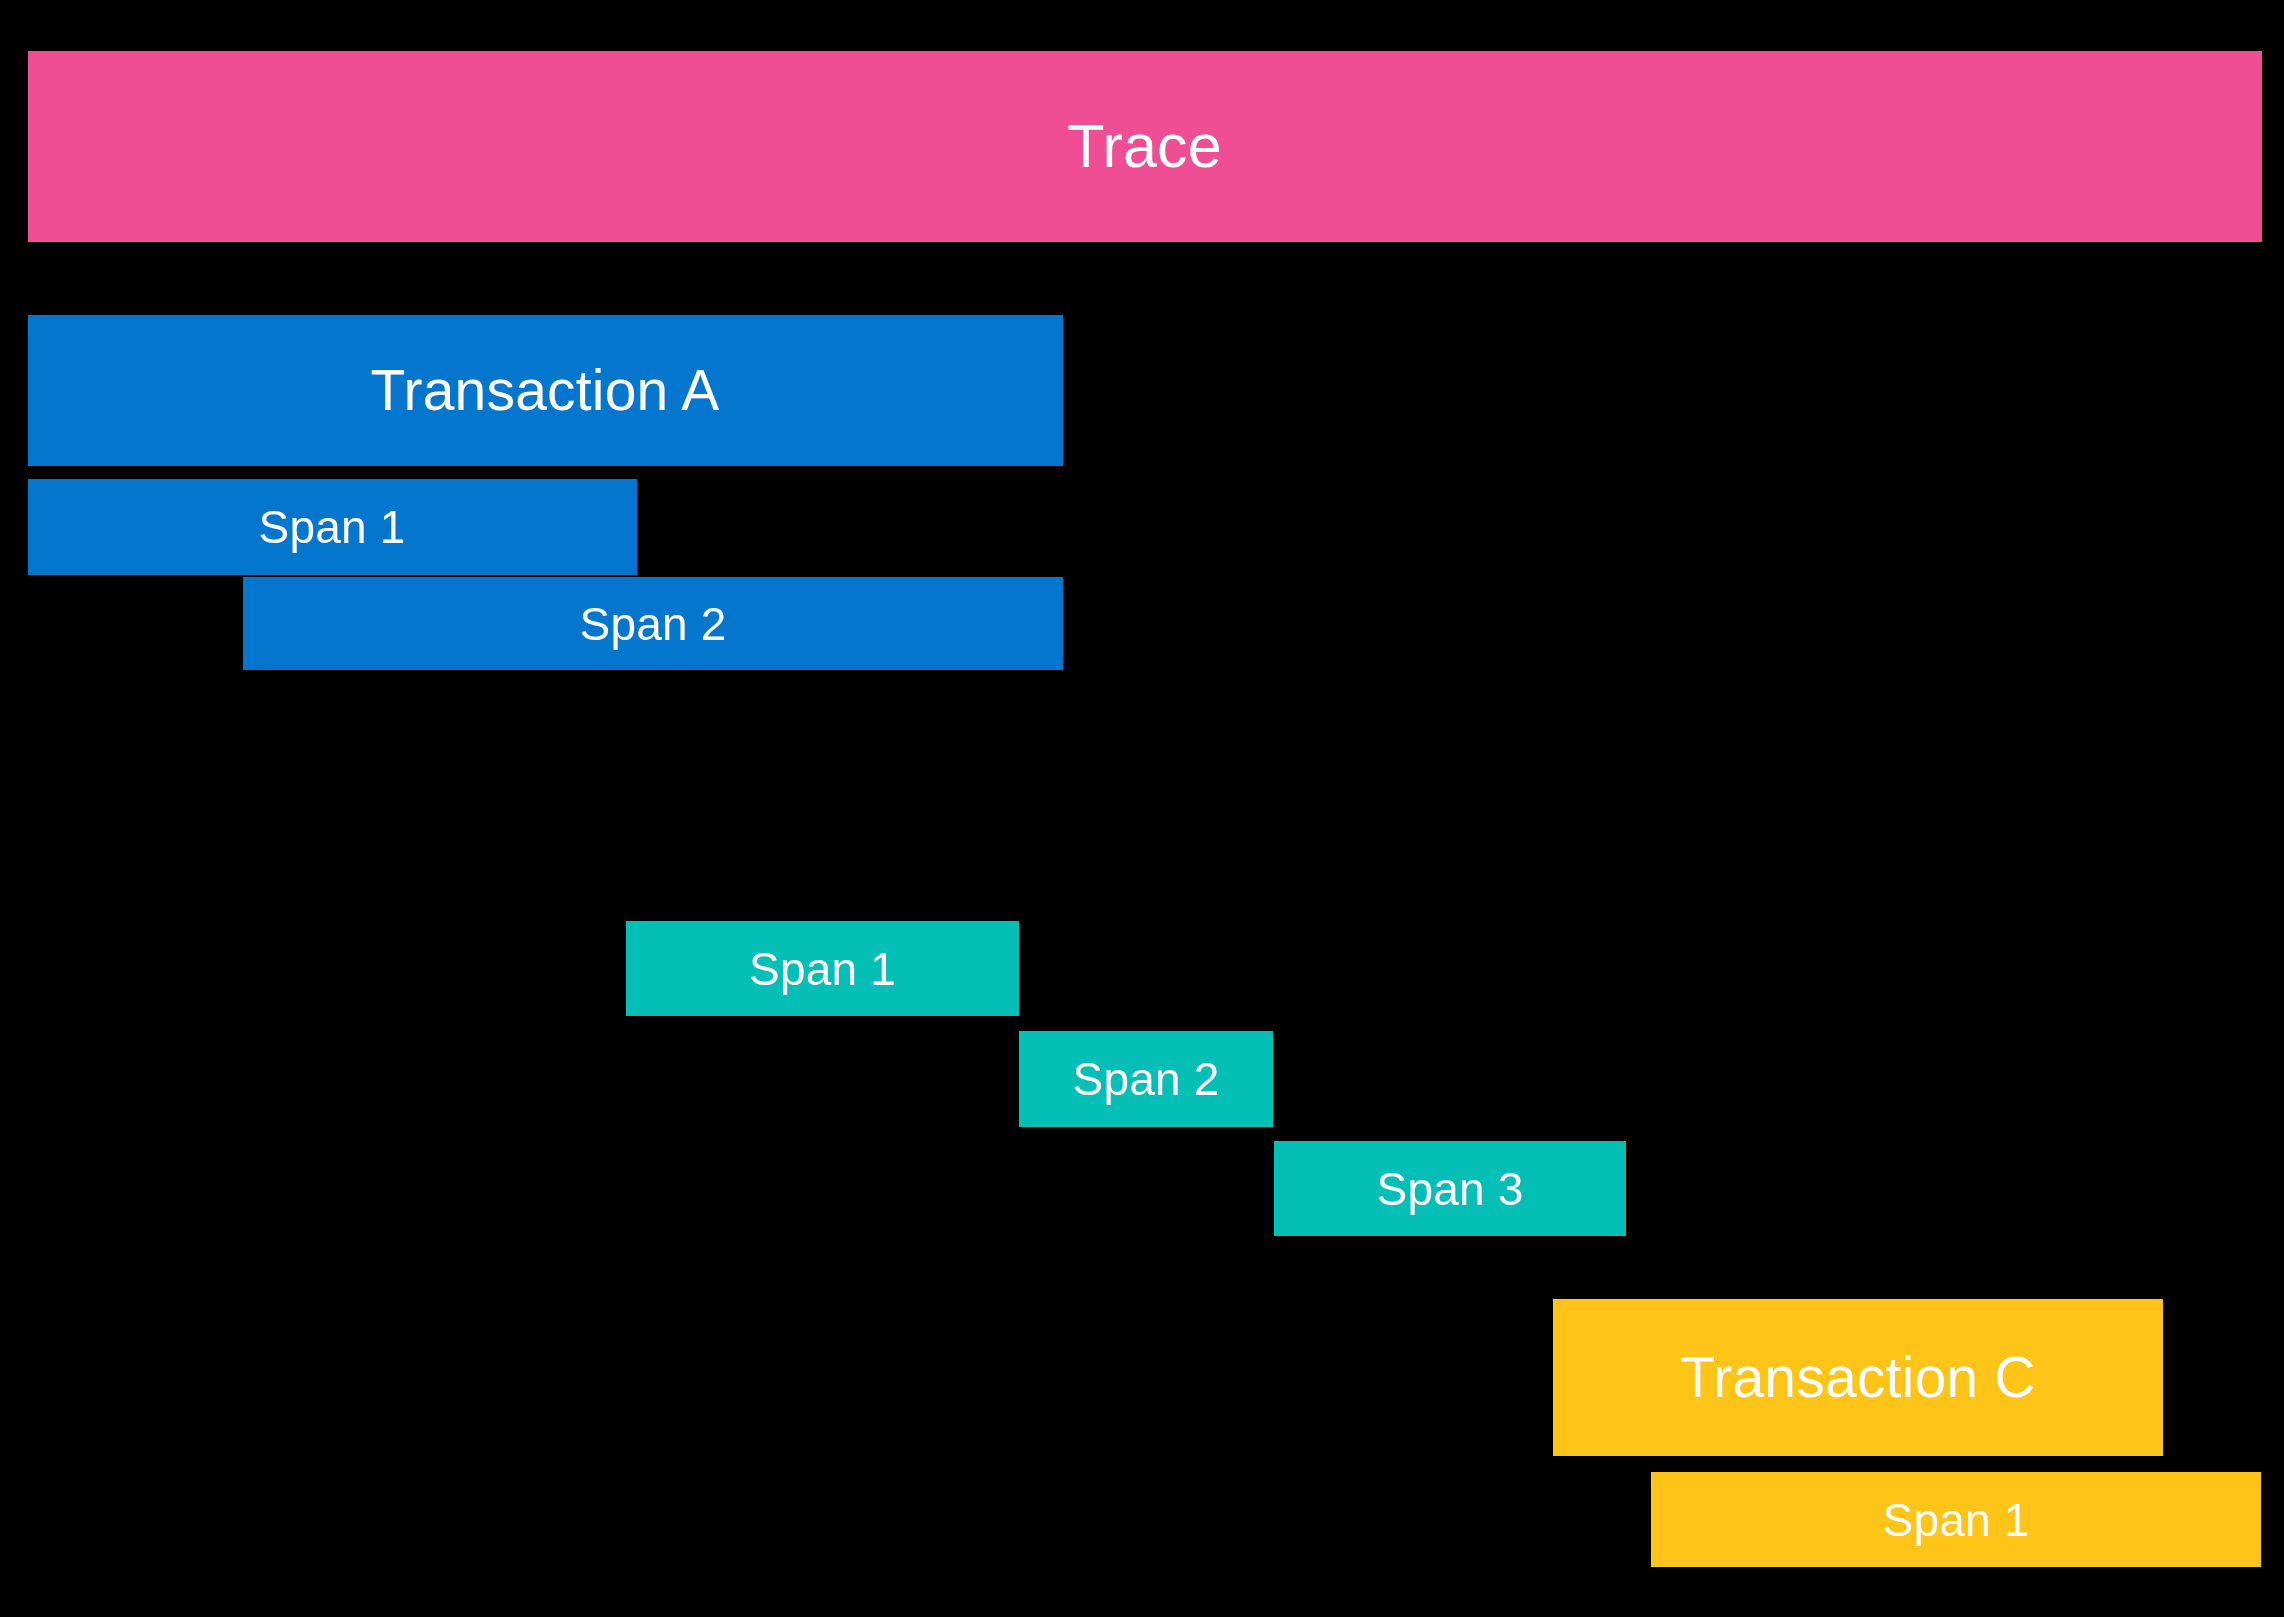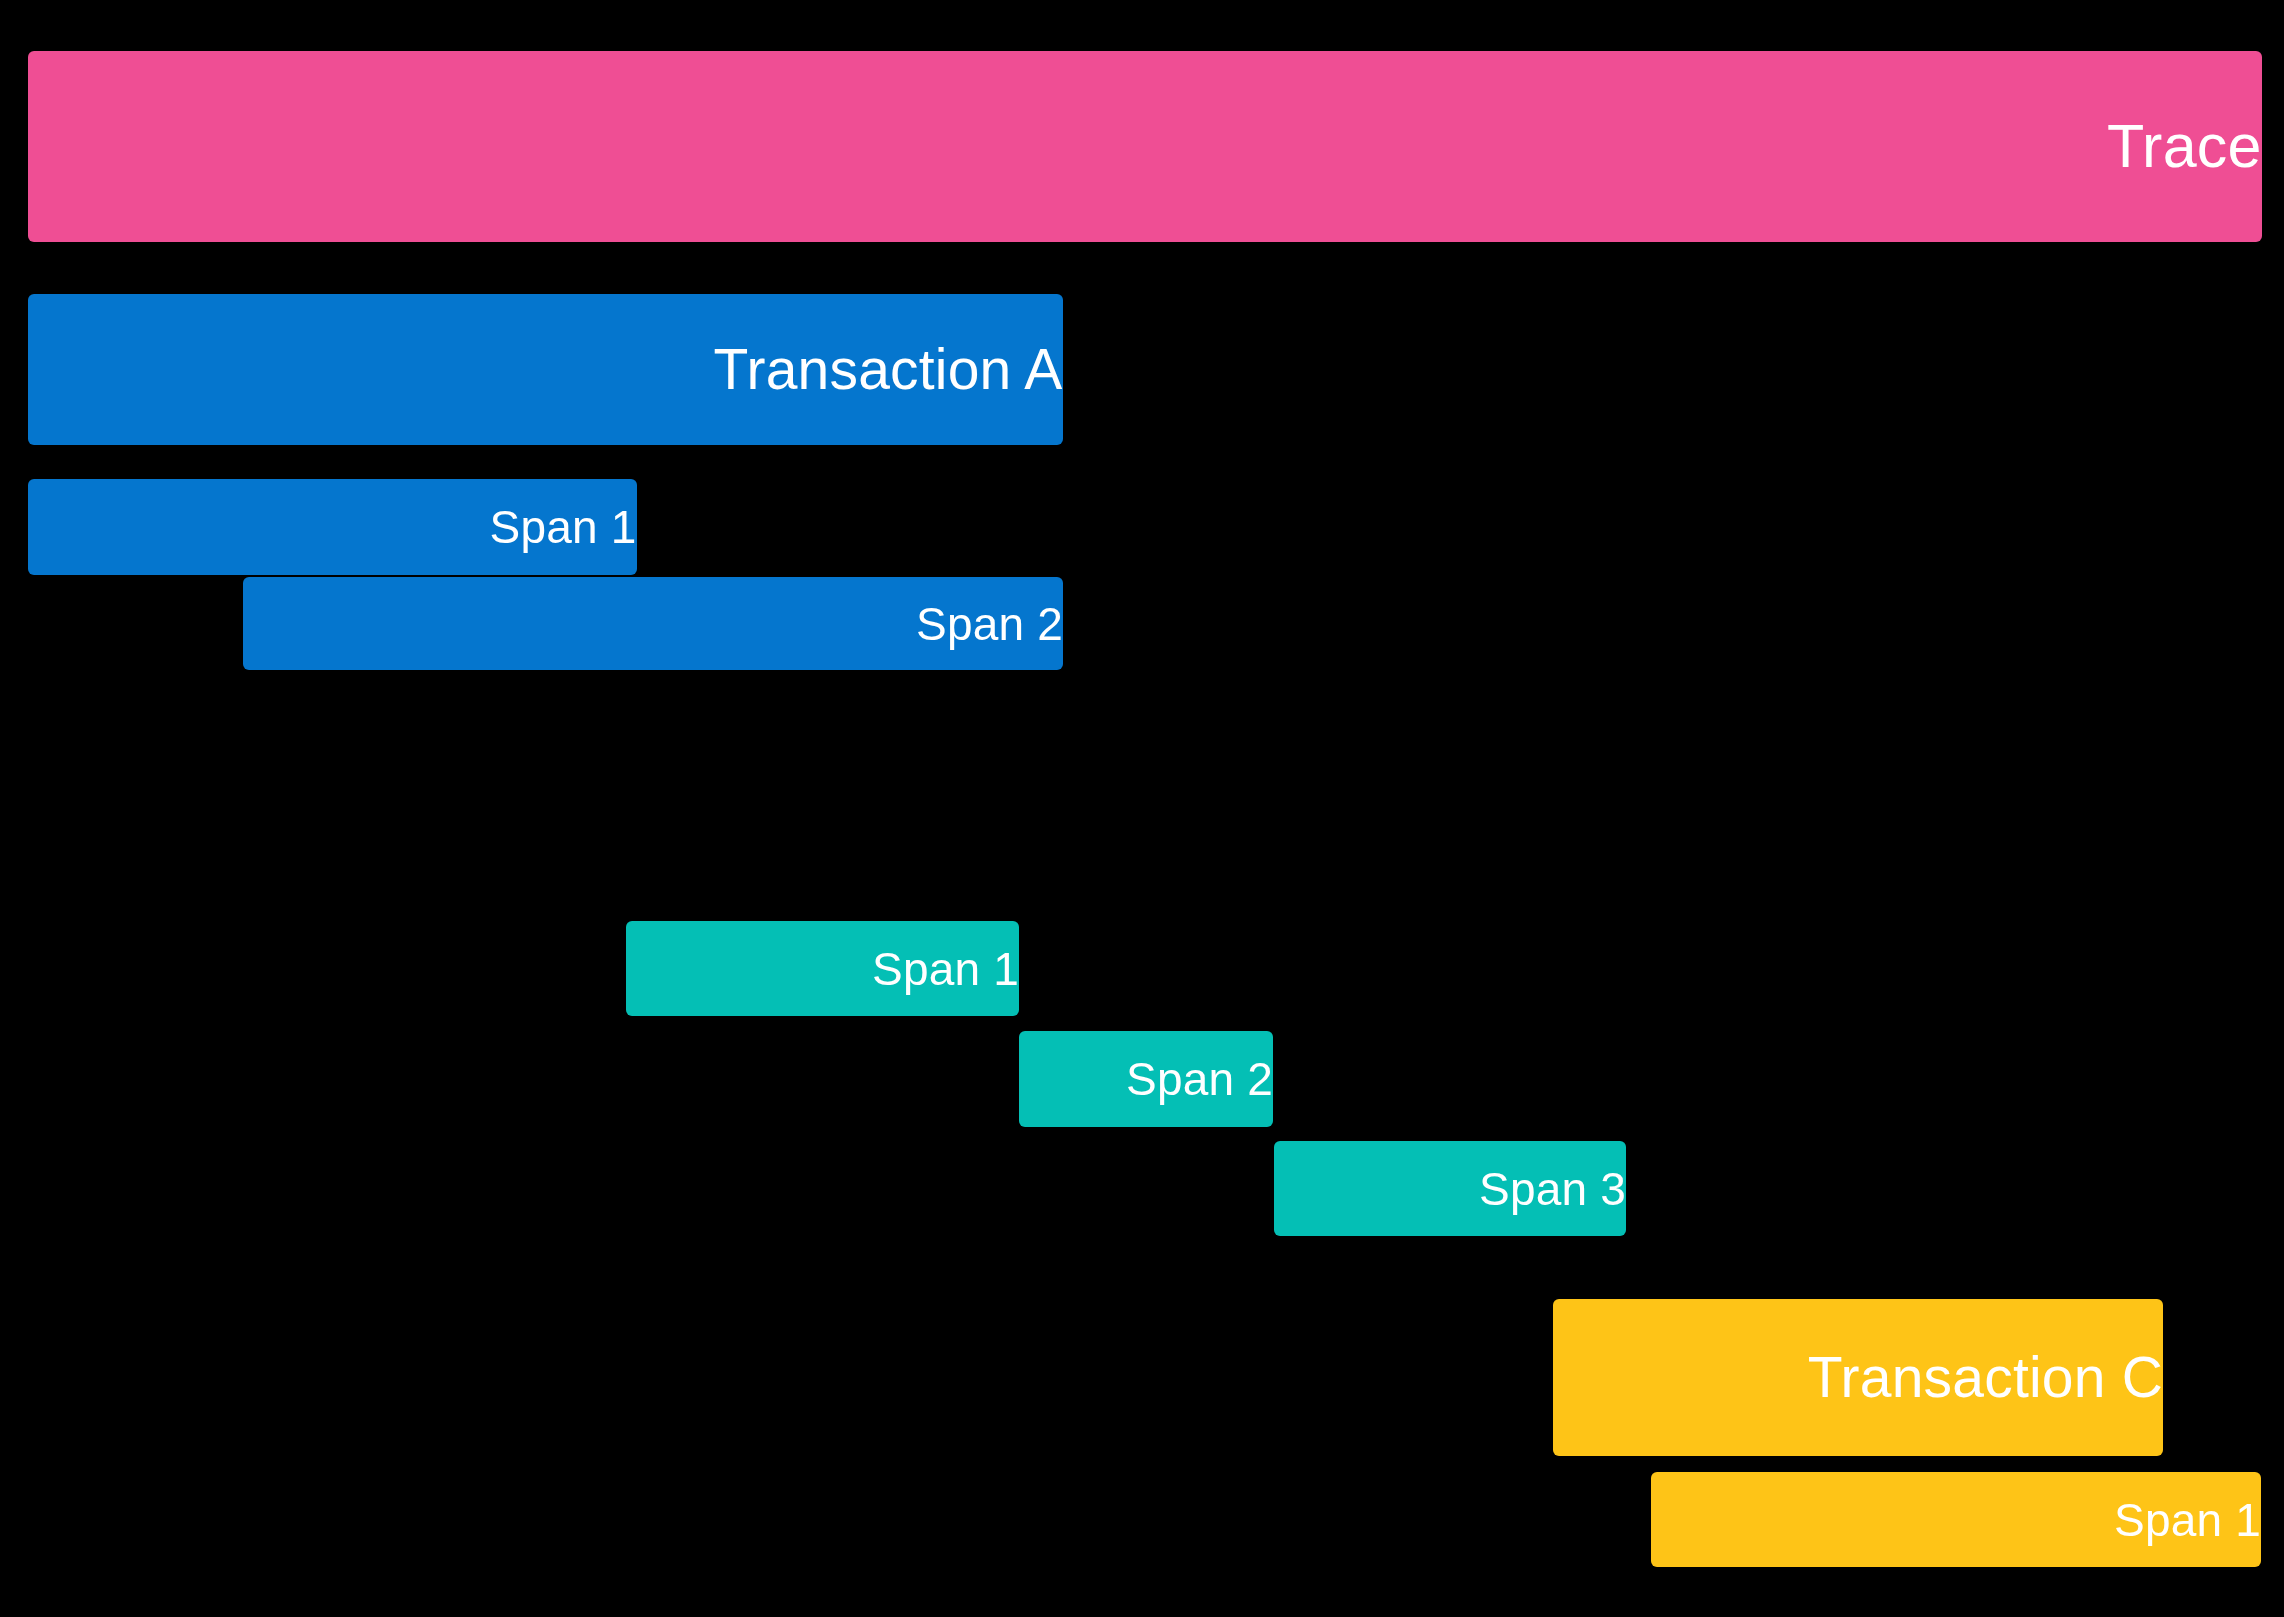--- a/index.html
+++ b/index.html
@@ -16,46 +16,45 @@
   #canvas {
     position: relative;
     width: 2284px;
     height: 1618px;
     background: #000000;
   }
   .bar {
     position: absolute;
     display: flex;
     align-items: center;
-    justify-content: flex-end;
+    justify-content: center;
     color: #ffffff;
     box-sizing: border-box;
     line-height: 1;
     white-space: nowrap;
     overflow: hidden;
-    border-radius: 6px;
   }
   .bar-label {
     color: #ffffff;
     font-weight: 400;
     letter-spacing: 0.2px;
     text-align: center;
   }
   .lvl-trace   { font-size: 61px; }
   .lvl-txn     { font-size: 57px; }
   .lvl-span    { font-size: 46px; }
 </style>
 </head>
 <body>
 
 <div id="canvas" style="background: rgb(0, 0, 0);">
     <div class="bar" style="left: 27.6px; top: 51px; width: 2234px; height: 191px; background: rgb(239, 78, 148);">
       <span class="bar-label lvl-trace">Trace</span>
     </div>
-    <div class="bar" style="left: 27.6px; top: 294px; width: 1035px; height: 151px; background: rgb(5, 118, 206);">
+    <div class="bar" style="left: 27.6px; top: 315px; width: 1035px; height: 151px; background: rgb(5, 118, 206);">
       <span class="bar-label lvl-txn">Transaction A</span>
     </div>
     <div class="bar" style="left: 27.6px; top: 479px; width: 609px; height: 96px; background: rgb(5, 118, 206);">
       <span class="bar-label lvl-span">Span 1</span>
     </div>
     <div class="bar" style="left: 243px; top: 577px; width: 820px; height: 93px; background: rgb(5, 118, 206);">
       <span class="bar-label lvl-span">Span 2</span>
     </div>
     <div class="bar" style="left: 626px; top: 921px; width: 393px; height: 95px; background: rgb(4, 191, 181);">
       <span class="bar-label lvl-span">Span 1</span>

